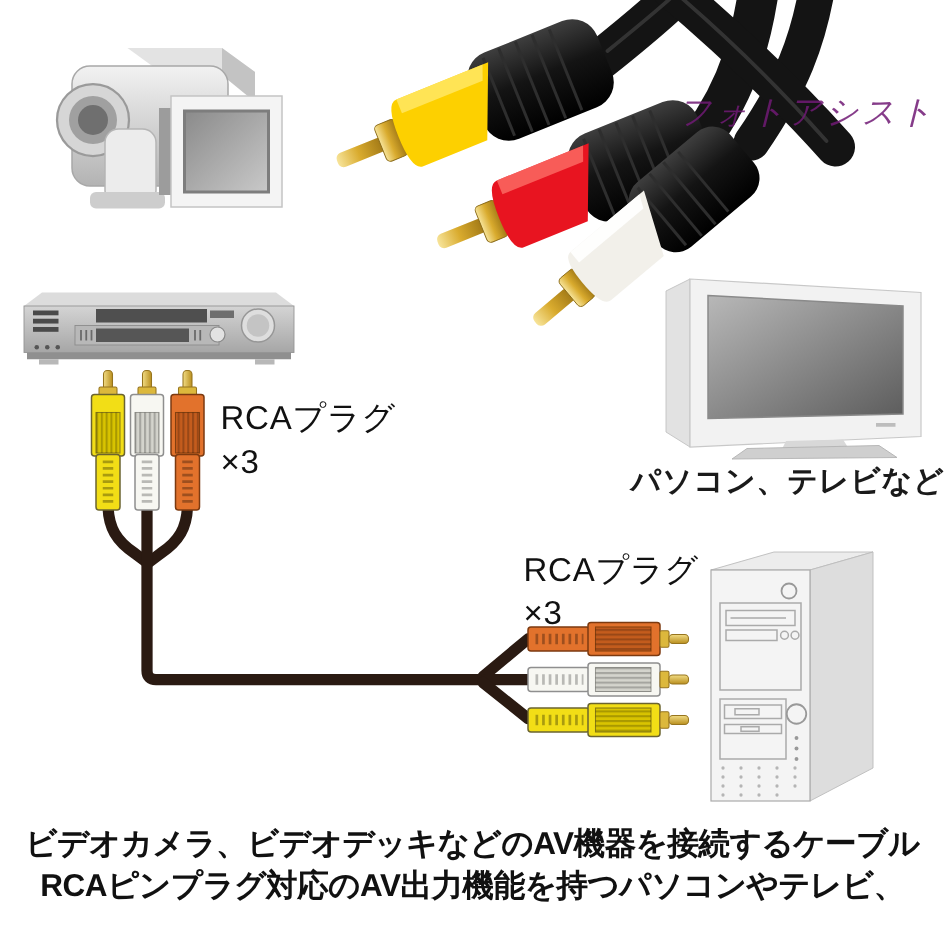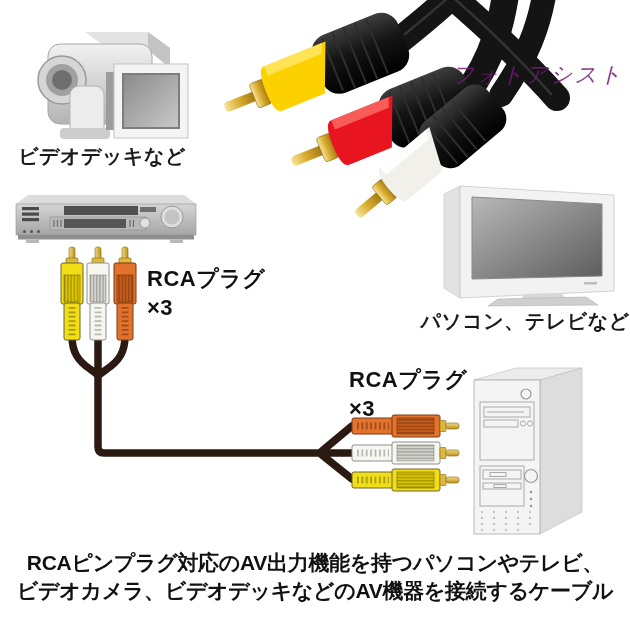--- a/index.html
+++ b/index.html
@@ -7,21 +7,21 @@
     width:630px;height:630px;position:relative;overflow:hidden;background:#ffffff;
     font-family:"Liberation Sans","DejaVu Sans",sans-serif;
   }
   .abs{position:absolute;}
   svg{display:block;}
   .cap{
     position:absolute;color:#1a1a1a;font-size:20px;font-weight:600;
     line-height:24px;letter-spacing:0.5px;z-index:4;white-space:nowrap;
   }
   .rca-label{
-    position:absolute;color:#111;font-size:22px;font-weight:700;
+    position:absolute;color:#111;font-size:22px;font-weight:400;
     line-height:29px;letter-spacing:0.5px;z-index:4;white-space:nowrap;
   }
   .watermark{
     position:absolute;left:408px;top:60px;z-index:5;
     font-family:"DejaVu Serif","Liberation Serif",serif;font-style:italic;
     font-size:22px;letter-spacing:2px;color:#701a75;opacity:0.85;white-space:nowrap;margin-left:44px;
   }
   .bottom-caption{
     position:absolute;left:0;top:549px;width:630px;text-align:center;z-index:4;
     color:#111;font-size:21px;font-weight:700;line-height:28px;letter-spacing:-0.3px;white-space:nowrap;
@@ -314,33 +314,32 @@
     <rect x="0" y="-5" width="32" height="10" rx="4" fill="url(#pgold)"></rect>
     <rect x="29" y="-12" width="14" height="24" rx="3" fill="url(#pgold)" stroke="#8a6a18" stroke-width="0.6"></rect>
     <path d="M48,-21 L112,-21 L94,21 L48,21 Q41,21 41,0 Q41,-21 48,-21 Z" fill="#f2f0ea"></path>
     <path d="M48,-21 L108,-21 L104,-12 L48,-12 Z" fill="#ffffff" opacity="0.9"></path>
   </g>
 </svg>
 
 <div class="watermark">フォトアシスト</div>
 
 <div class="cap" style="left:2px;top:144px;width:200px;text-align:center">
-  <div>ビデオデッキなど</div>
 </div>
 
 <div class="rca-label" style="left:147px;top:264px">
   <div>RCAプラグ</div>
   <div>×3</div>
 </div>
 
 <div class="rca-label" style="left:349px;top:365px">
   <div>RCAプラグ</div>
   <div>×3</div>
 </div>
 
 <div class="cap" style="left:420px;top:309px;width:210px;text-align:center">
   <div>パソコン、テレビなど</div>
 </div>
 
 <div class="bottom-caption">
+  <div>ビデオカメラ、ビデオデッキなどのAV機器を接続するケーブル</div>
   <div>RCAピンプラグ対応のAV出力機能を持つパソコンやテレビ、</div>
-  <div>ビデオカメラ、ビデオデッキなどのAV機器を接続するケーブル</div>
 </div>
 
 </body></html>

